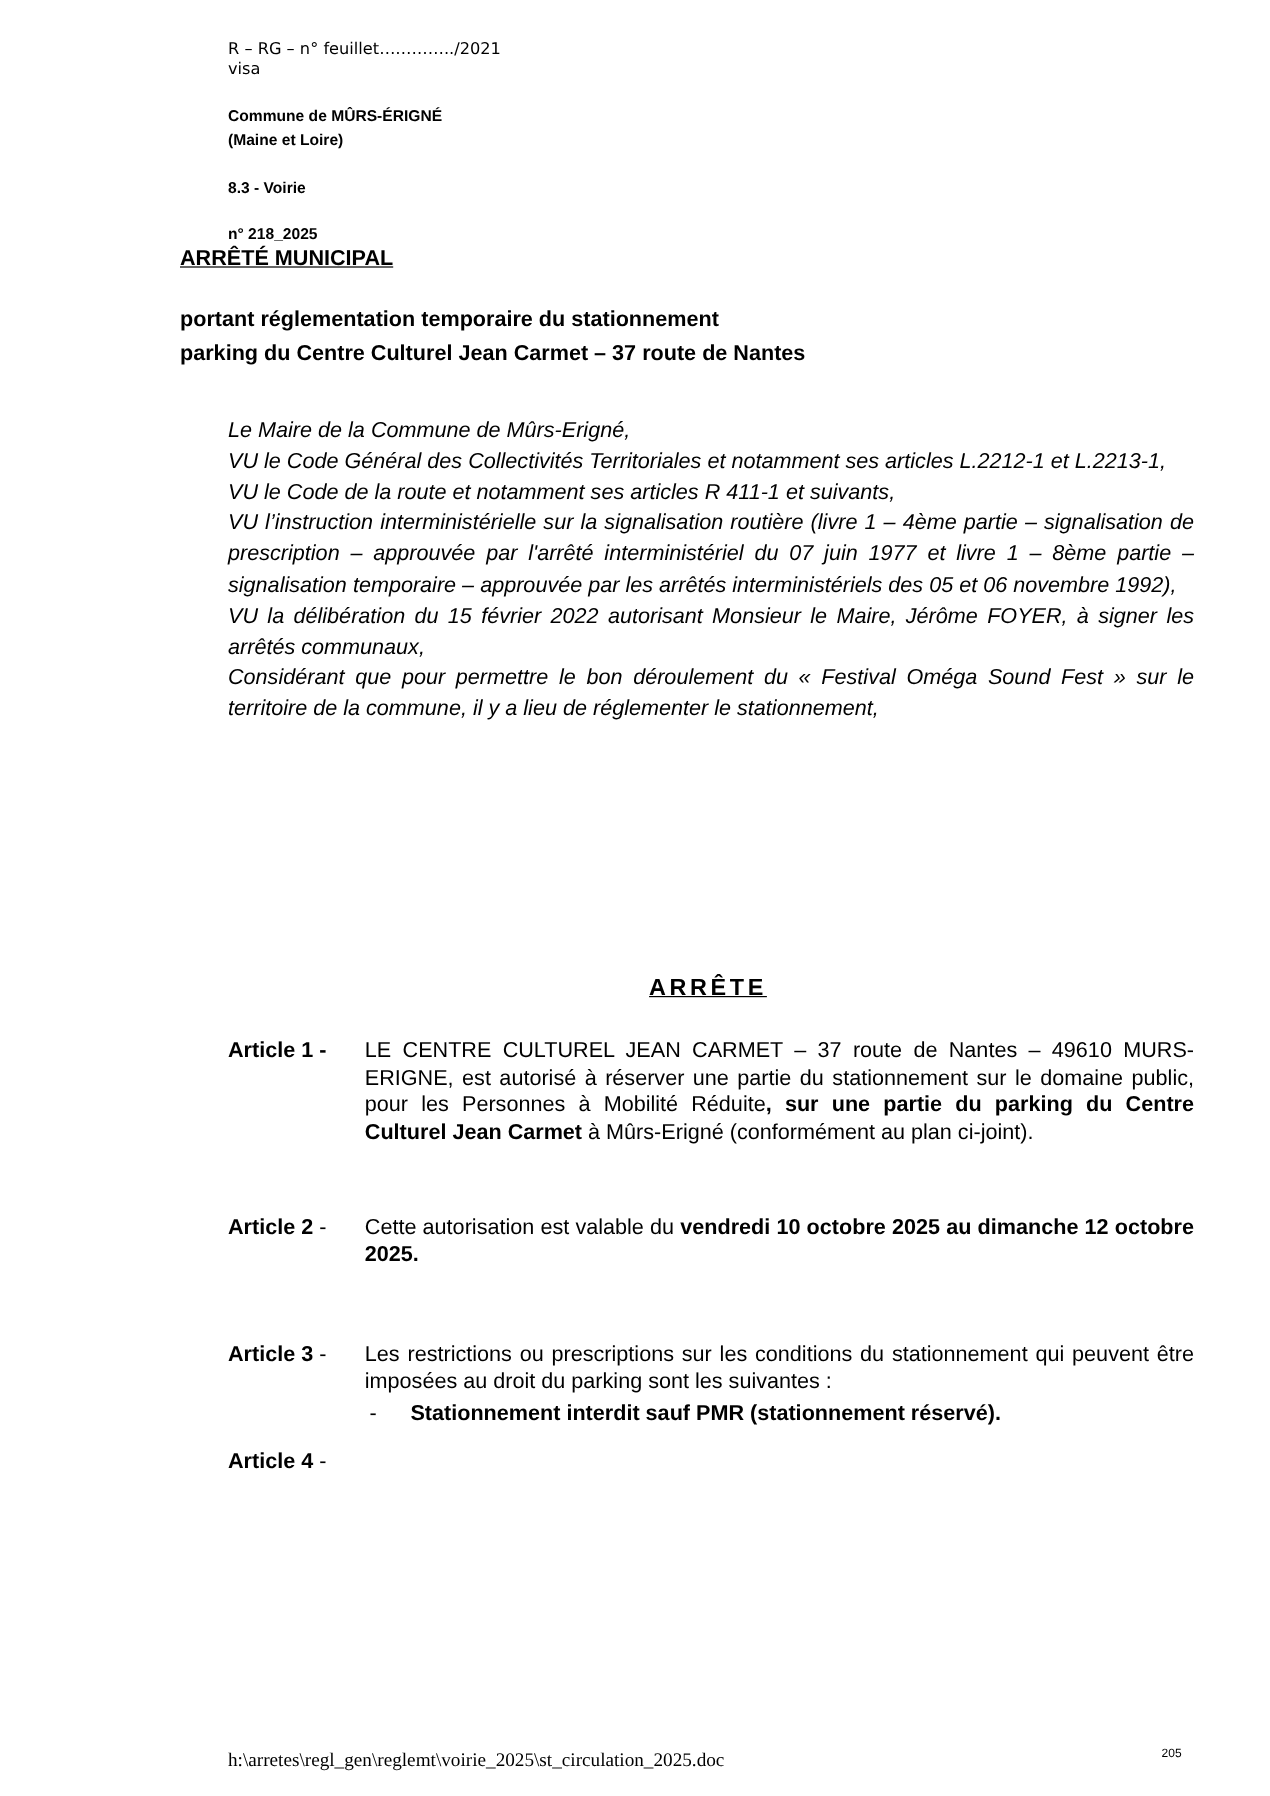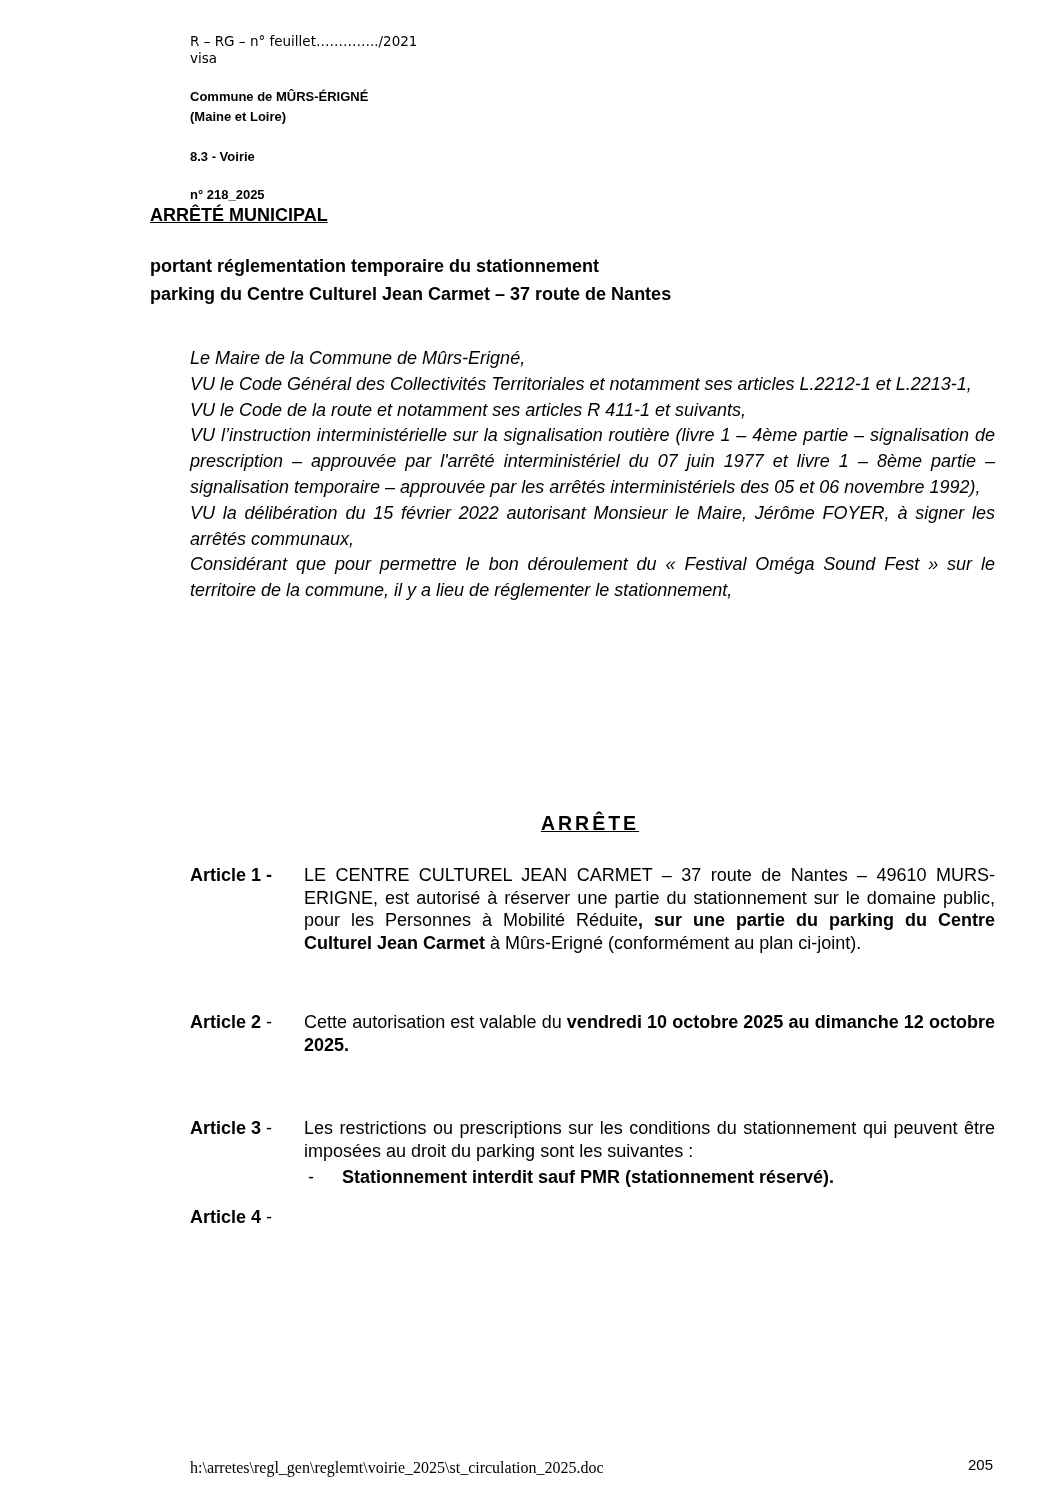--- a/index.html
+++ b/index.html
@@ -22,21 +22,21 @@
     .a1 .label .dash { font-weight: bold; }
     .a2 { top: 1011px; }
     .a2 .label { width: 114px; }
     .a3 { top: 1077px; margin-top: 40px; }
     .a3 .label { width: 114px; }
     .a4 { top: 1206px; flex-direction: column; }
     .a4 .label { width: 100px; }
     .bullet { left: 308px; top: 1167px; font-size: 18px; font-weight: bold; }
     .bullet .dash { font-weight: normal; display: inline-block; width: 34px; }
     .footer-path { left: 190px; top: 1436px; font-size: 16px; font-family: "Liberation Serif", serif; margin-top: 23px; }
-    .page-num { left: 968px; top: 1456px; font-size: 15px; }
+    .page-num { left: 968px; top: 1456px; font-size: 10px; }
     b { font-weight: bold; }
   </style>
 </head>
 <body>
 
 <div class="abs hdr-small">
   <div>R – RG – n° feuillet…………../2021</div>
   <div>visa</div>
 </div>
 

